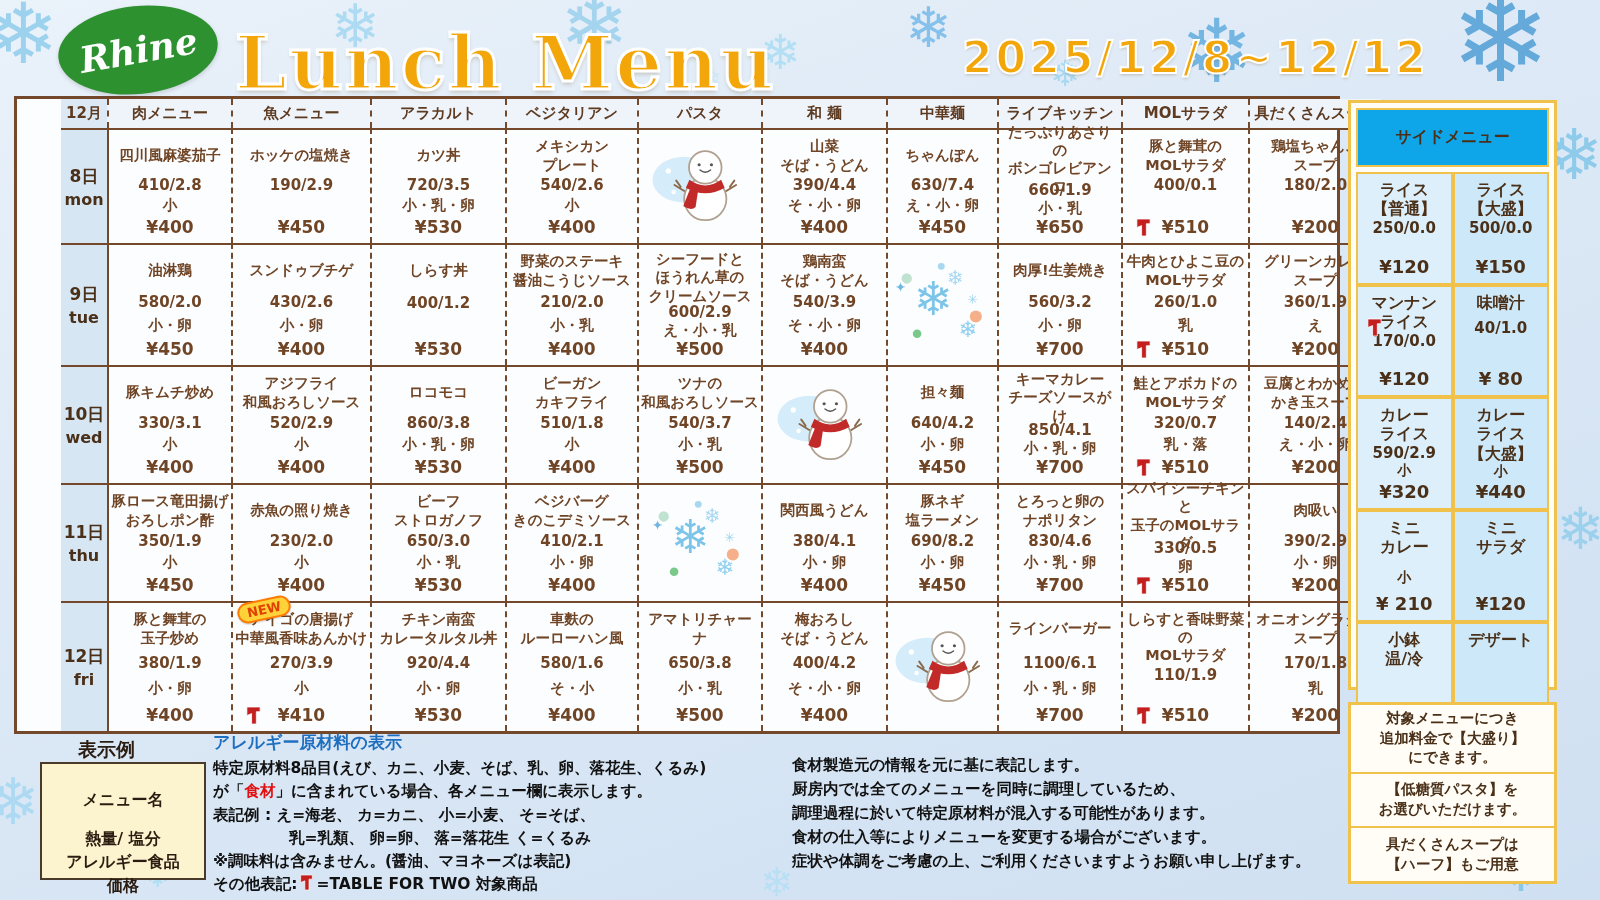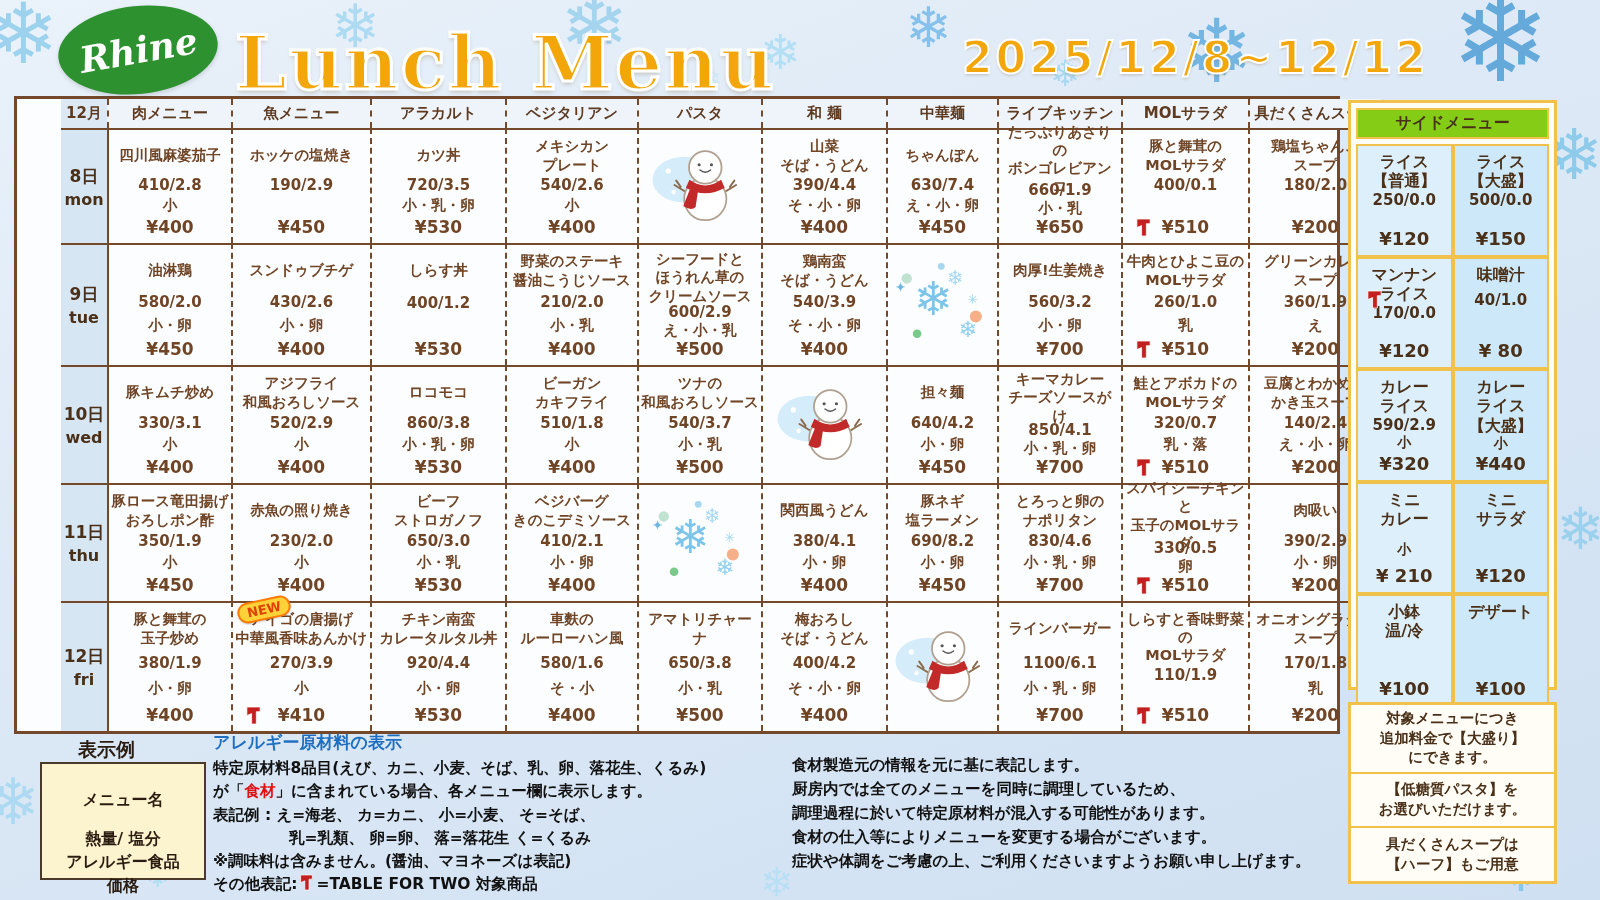--- a/index.html
+++ b/index.html
@@ -44,22 +44,22 @@
   .illus { justify-content:center; }
   .tft { position:absolute; left:12px; bottom:5px; width:17px; height:21px; }
   .tft svg { display:block; }
   .new-badge { position:absolute; top:-4px; left:4px; background:#ffd23a; color:#e04000;
     border:2px solid #ff7a00; border-radius:14px; padding:1px 8px; font-size:13px; font-weight:bold;
     transform:rotate(-12deg); box-shadow:0 1px 2px rgba(0,0,0,.2); }
 
   
   .side-menu { position:absolute; left:1348px; top:100px; width:209px; height:590px; z-index:1;
     background:#fffdf6; border:3px solid #f0c14b; padding:5px; display:flex; flex-direction:column; }
-  .side-title { border:2px solid #f0c14b; background:#84cc16; text-align:center; font-weight:bold;
-    font-size:16px; color:#4a3018; padding:3px 0; margin-bottom:5px;font-family:Liberation Mono, monospace; }
+  .side-title { border:2px solid #f0c14b; background:#0ea5e9; text-align:center; font-weight:bold;
+    font-size:16px; color:#4a3018; padding:17px 0; margin-bottom:5px;font-family:Liberation Mono, monospace; }
   .side-grid { flex:1; display:grid; grid-template-columns:1fr 1fr; grid-auto-rows:1fr; }
   .side-cell { border:2px solid #f0c14b; display:flex; flex-direction:column; align-items:center;
     justify-content:space-between; text-align:center; padding:6px 2px; position:relative; color:#4a3018; }
   .side-cell.a { background:#ddeffb; } .side-cell.b { background:#cde8f8; }
   .side-name { font-size:16px; font-weight:600; line-height:1.2; }
   .side-info { font-size:15px; font-weight:600; }
   .side-allergy { font-size:14px; font-weight:600; min-height:16px; }
   .side-price { font-size:18px; font-weight:700; }
   .side-cell .tft { left:8px; top:30px; bottom:auto; }
 

